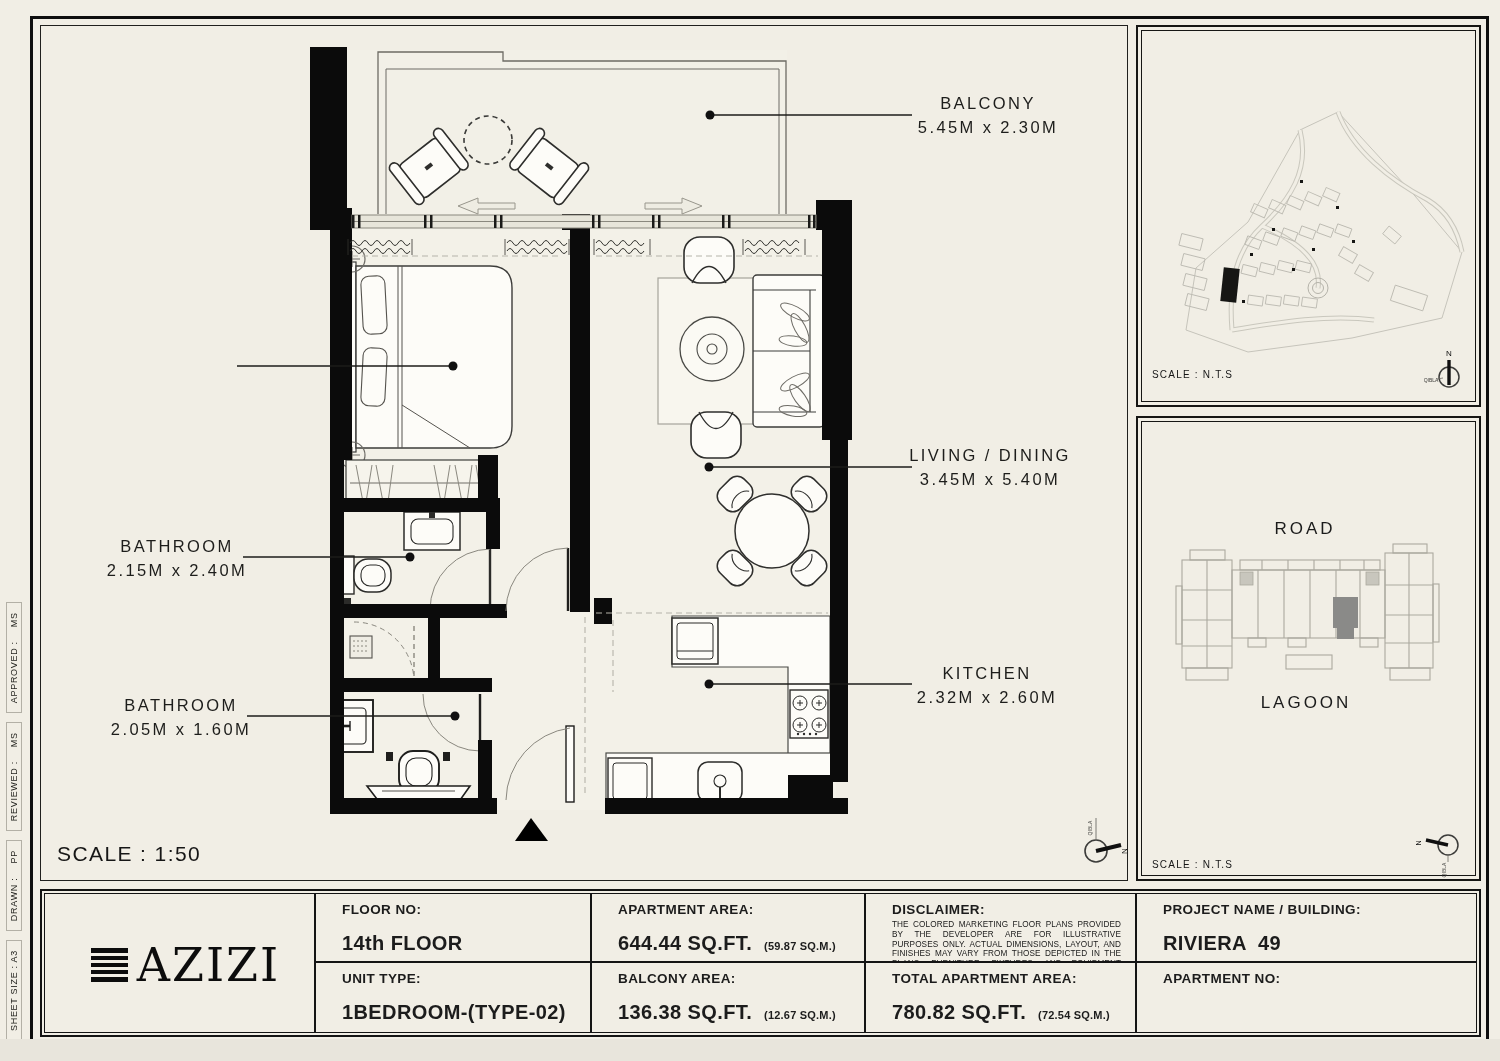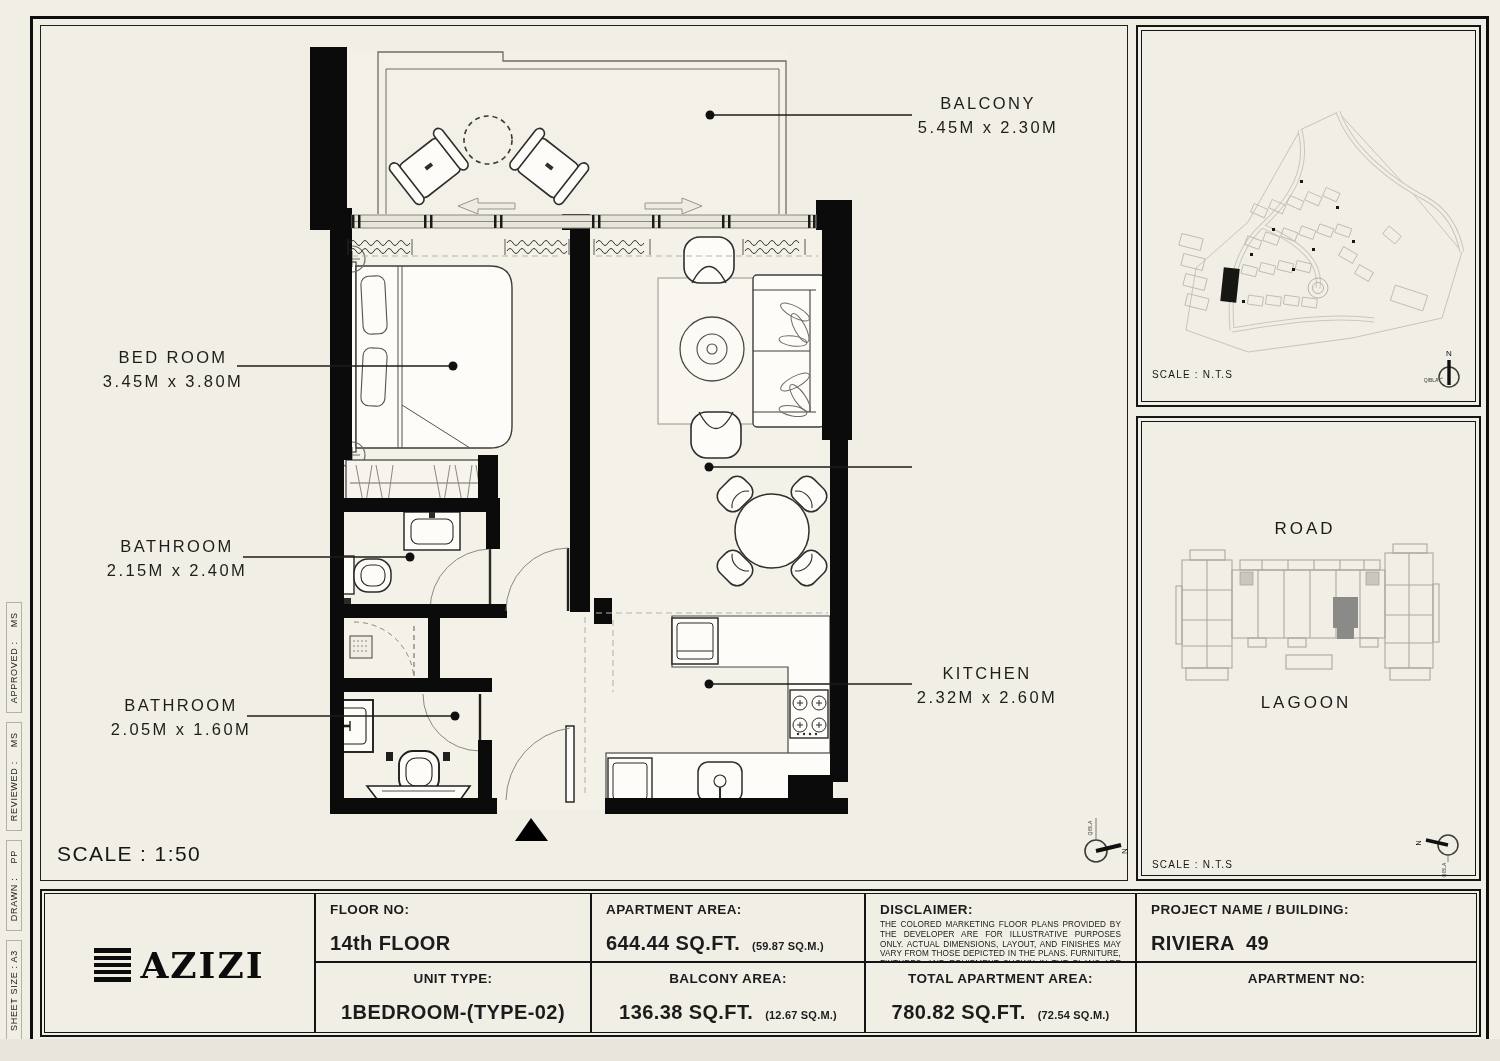--- a/index.html
+++ b/index.html
@@ -17,34 +17,34 @@
               font-size:16.5px;letter-spacing:2.4px;color:#1d1d1b;line-height:24px;white-space:nowrap;}
   .room-label span{display:block;}
   .scale-main{position:absolute;left:57px;top:842px;font-size:21px;letter-spacing:1.4px;color:#161616;}
   .scale-nts{position:absolute;font-size:10px;letter-spacing:1.2px;color:#161616;}
   .map-word{position:absolute;transform:translate(-50%,-50%);font-size:17px;letter-spacing:3px;color:#1b1b1b;}
   
   .title-block{position:absolute;left:40px;top:889px;width:1441px;height:148px;box-sizing:border-box;
                border:2px solid #141414;background:#f1eee5;}
   .tb-grid{position:absolute;inset:2px;border:1px solid #141414;display:grid;
            grid-template-columns:271px 276px 274px 271px auto;grid-template-rows:1fr 1fr;}
-  .tcell{border-right:2px solid #141414;border-bottom:2px solid #141414;padding:8px 14px 4px 14px;
+  .tcell{border-right:2px solid #141414;border-bottom:2px solid #141414;padding:8px 14px 4px 26px;
          position:relative;box-sizing:border-box;overflow:hidden;}
-  .tcell.no-b{border-bottom:none;text-align:center;}
+  .tcell.no-b{border-bottom:none;}
   .tcell.no-r{border-right:none;}
   .tcell.logo-cell{grid-row:1/3;display:flex;align-items:center;justify-content:center;border-bottom:none;}
   .cell-label{display:block;font-size:13.5px;font-weight:bold;letter-spacing:.4px;}
   .cell-value{display:block;font-size:20px;font-weight:bold;letter-spacing:.4px;margin-top:15px;white-space:pre;}
   .metric{font-size:11px;font-weight:bold;letter-spacing:.2px;}
   .disc-text{display:block;font-size:8.2px;line-height:9.8px;text-align:justify;margin-top:3px;
              letter-spacing:.1px;color:#191919;}
   .logo{display:flex;align-items:center;}
   .logo-bars{display:flex;flex-direction:column;gap:2.6px;margin-right:9px;}
   .logo-bars i{display:block;width:37px;height:4.6px;background:#0c0c0c;}
-  .logo-text{font-family:"DejaVu Serif",serif;font-weight:bold;font-size:36px;letter-spacing:2px;color:#0c0c0c;}
+  .logo-text{font-family:"DejaVu Serif",serif;font-weight:normal;font-size:46px;letter-spacing:2px;color:#0c0c0c;}
   
   .side-strip{position:absolute;left:6px;top:1041px;width:446px;transform:rotate(-90deg);
               transform-origin:0 0;display:flex;gap:9px;align-items:center;}
   .strip-box{border:1px solid #b3b0a6;padding:2px 9px;font-size:9px;letter-spacing:.7px;color:#23231f;
              white-space:nowrap;background:#f1eee5;}
   .strip-box .v{margin-left:14px;}
 </style>
 </head>
 <body>
 
@@ -298,23 +298,23 @@
       <path d="M1096 840 V818" stroke="#6e6c66" stroke-width="0.9"></path>
       <text x="1127" y="851" font-size="8" fill="#101010" transform="rotate(-90 1127 851)" text-anchor="middle">N</text>
       <text x="1092" y="828" font-size="5" fill="#3c3c3a" transform="rotate(-90 1092 828)" text-anchor="middle">QIBLA</text>
     </g>
   </svg>
 
   <div class="room-label" style="left:988px;top:115px;">
     <span>BALCONY</span>
       <span>5.45M x 2.30M</span>
   </div>
-  <div class="room-label" style="left:173px;top:369px;">
-    <span>BED ROOM</span>
-      <span>3.45M x 3.80M</span>
+  <div class="room-label" style="left:990px;top:467px;">
+    <span>LIVING / DINING</span>
+      <span>3.45M x 5.40M</span>
   </div>
   <div class="room-label" style="left:177px;top:558px;">
     <span>BATHROOM</span>
       <span>2.15M x 2.40M</span>
   </div>
   <div class="room-label" style="left:181px;top:717px;">
     <span>BATHROOM</span>
       <span>2.05M x 1.60M</span>
   </div>
   <div class="room-label" style="left:987px;top:685px;">

